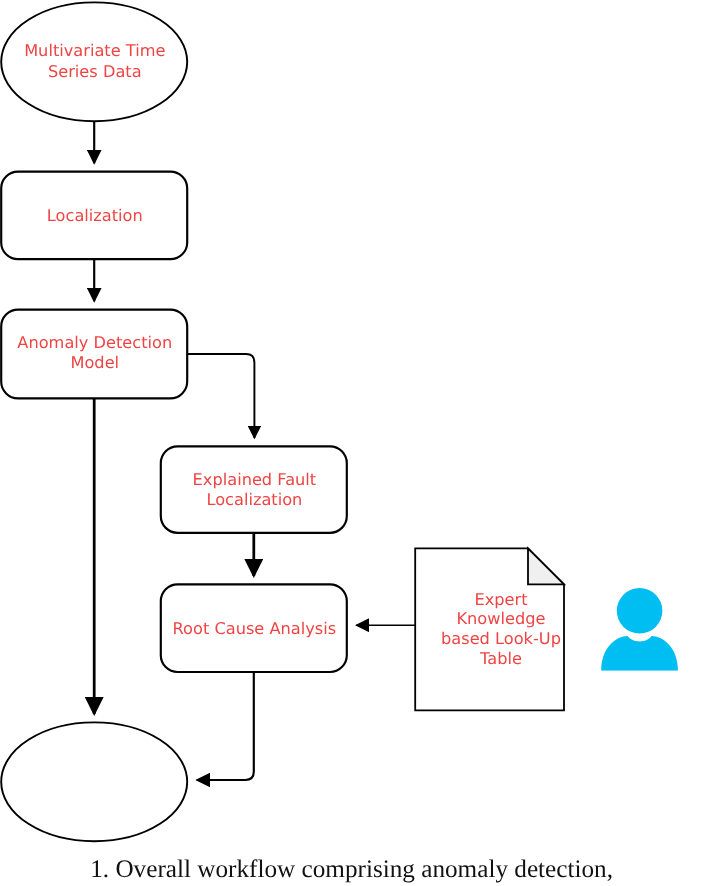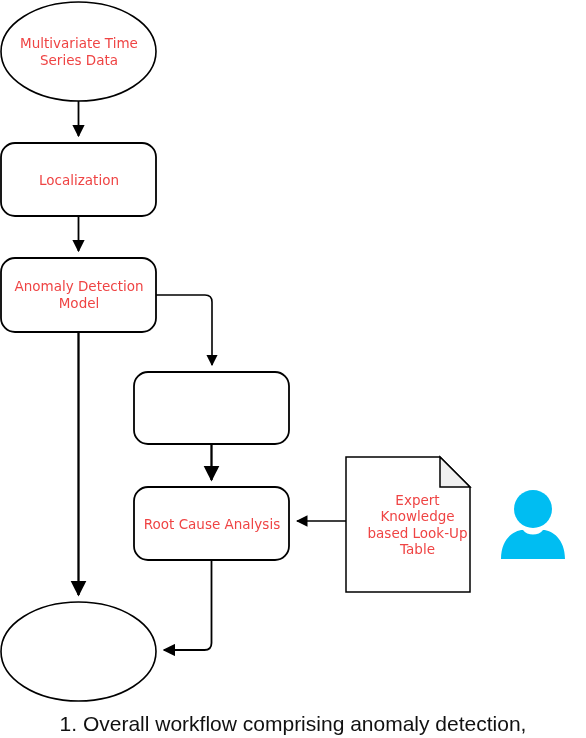--- a/index.html
+++ b/index.html
@@ -46,21 +46,21 @@
   .lbl-rca       { left: 134px; top: 487px; width: 156px; height: 74px;  font-size: 13.5px; }
   .lbl-doc       { left: 346px; top: 472px; width: 143px; height: 105px; font-size: 13.5px; }
   .lbl-results   { left: 1px;   top: 602px; width: 156px; height: 99px;  font-size: 13.5px; }
 
   .caption {
     position: absolute;
     left: 0;
     top: 712px;
     width: 586px;
     text-align: center;
-    font-family: Liberation Sans, sans-serif;
+    font-family: Liberation Serif, serif;
     font-size: 21px;
     color: #111111;
     white-space: nowrap;
     overflow: hidden;
   }
   .person-icon {
     position: absolute;
     left: 500px;
     top: 489px;
     width: 66px;
@@ -115,20 +115,22 @@
   </svg>
 
   <div class="node-label lbl-start">Multivariate Time
 Series Data</div>
 
   <div class="node-label lbl-pre">Localization</div>
 
   <div class="node-label lbl-anom">Anomaly Detection
 Model</div>
 
+  <div class="node-label lbl-efl">Explained Fault
+Localization</div>
 
   <div class="node-label lbl-rca">Root Cause Analysis</div>
 
   <div class="node-label lbl-doc">Expert
 Knowledge
 based Look-Up
 Table</div>
 
 
   <svg class="person-icon" viewBox="0 0 66 70">

